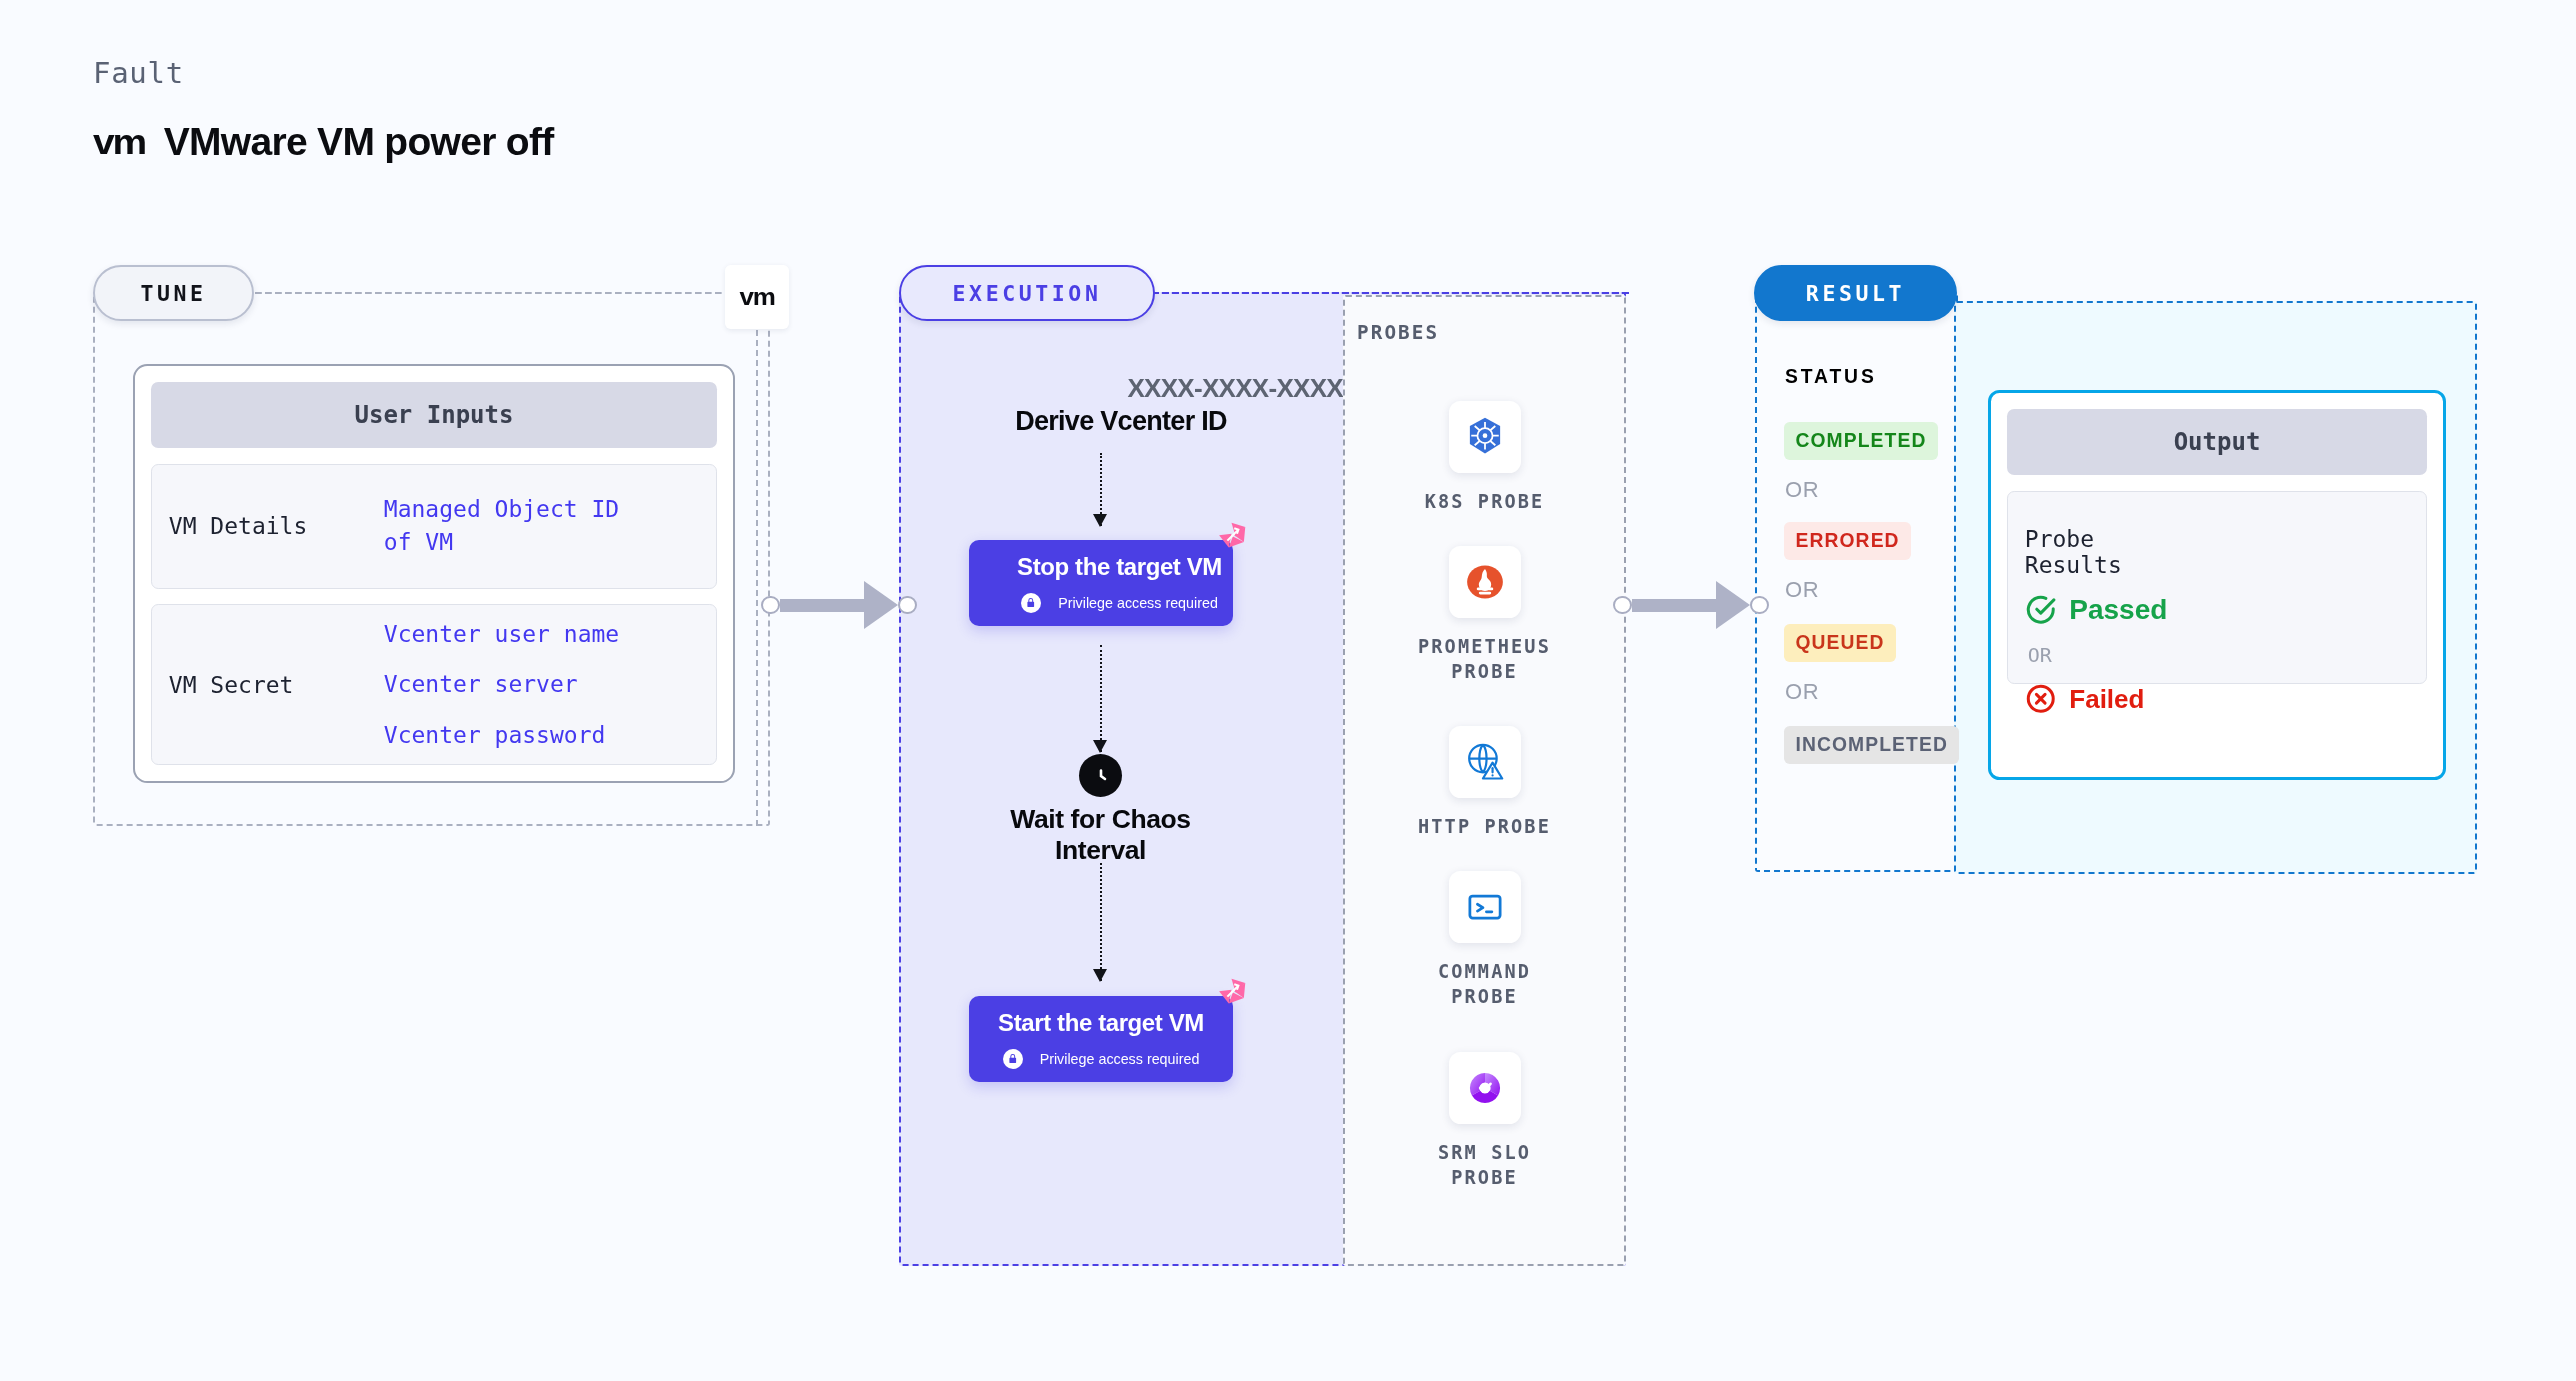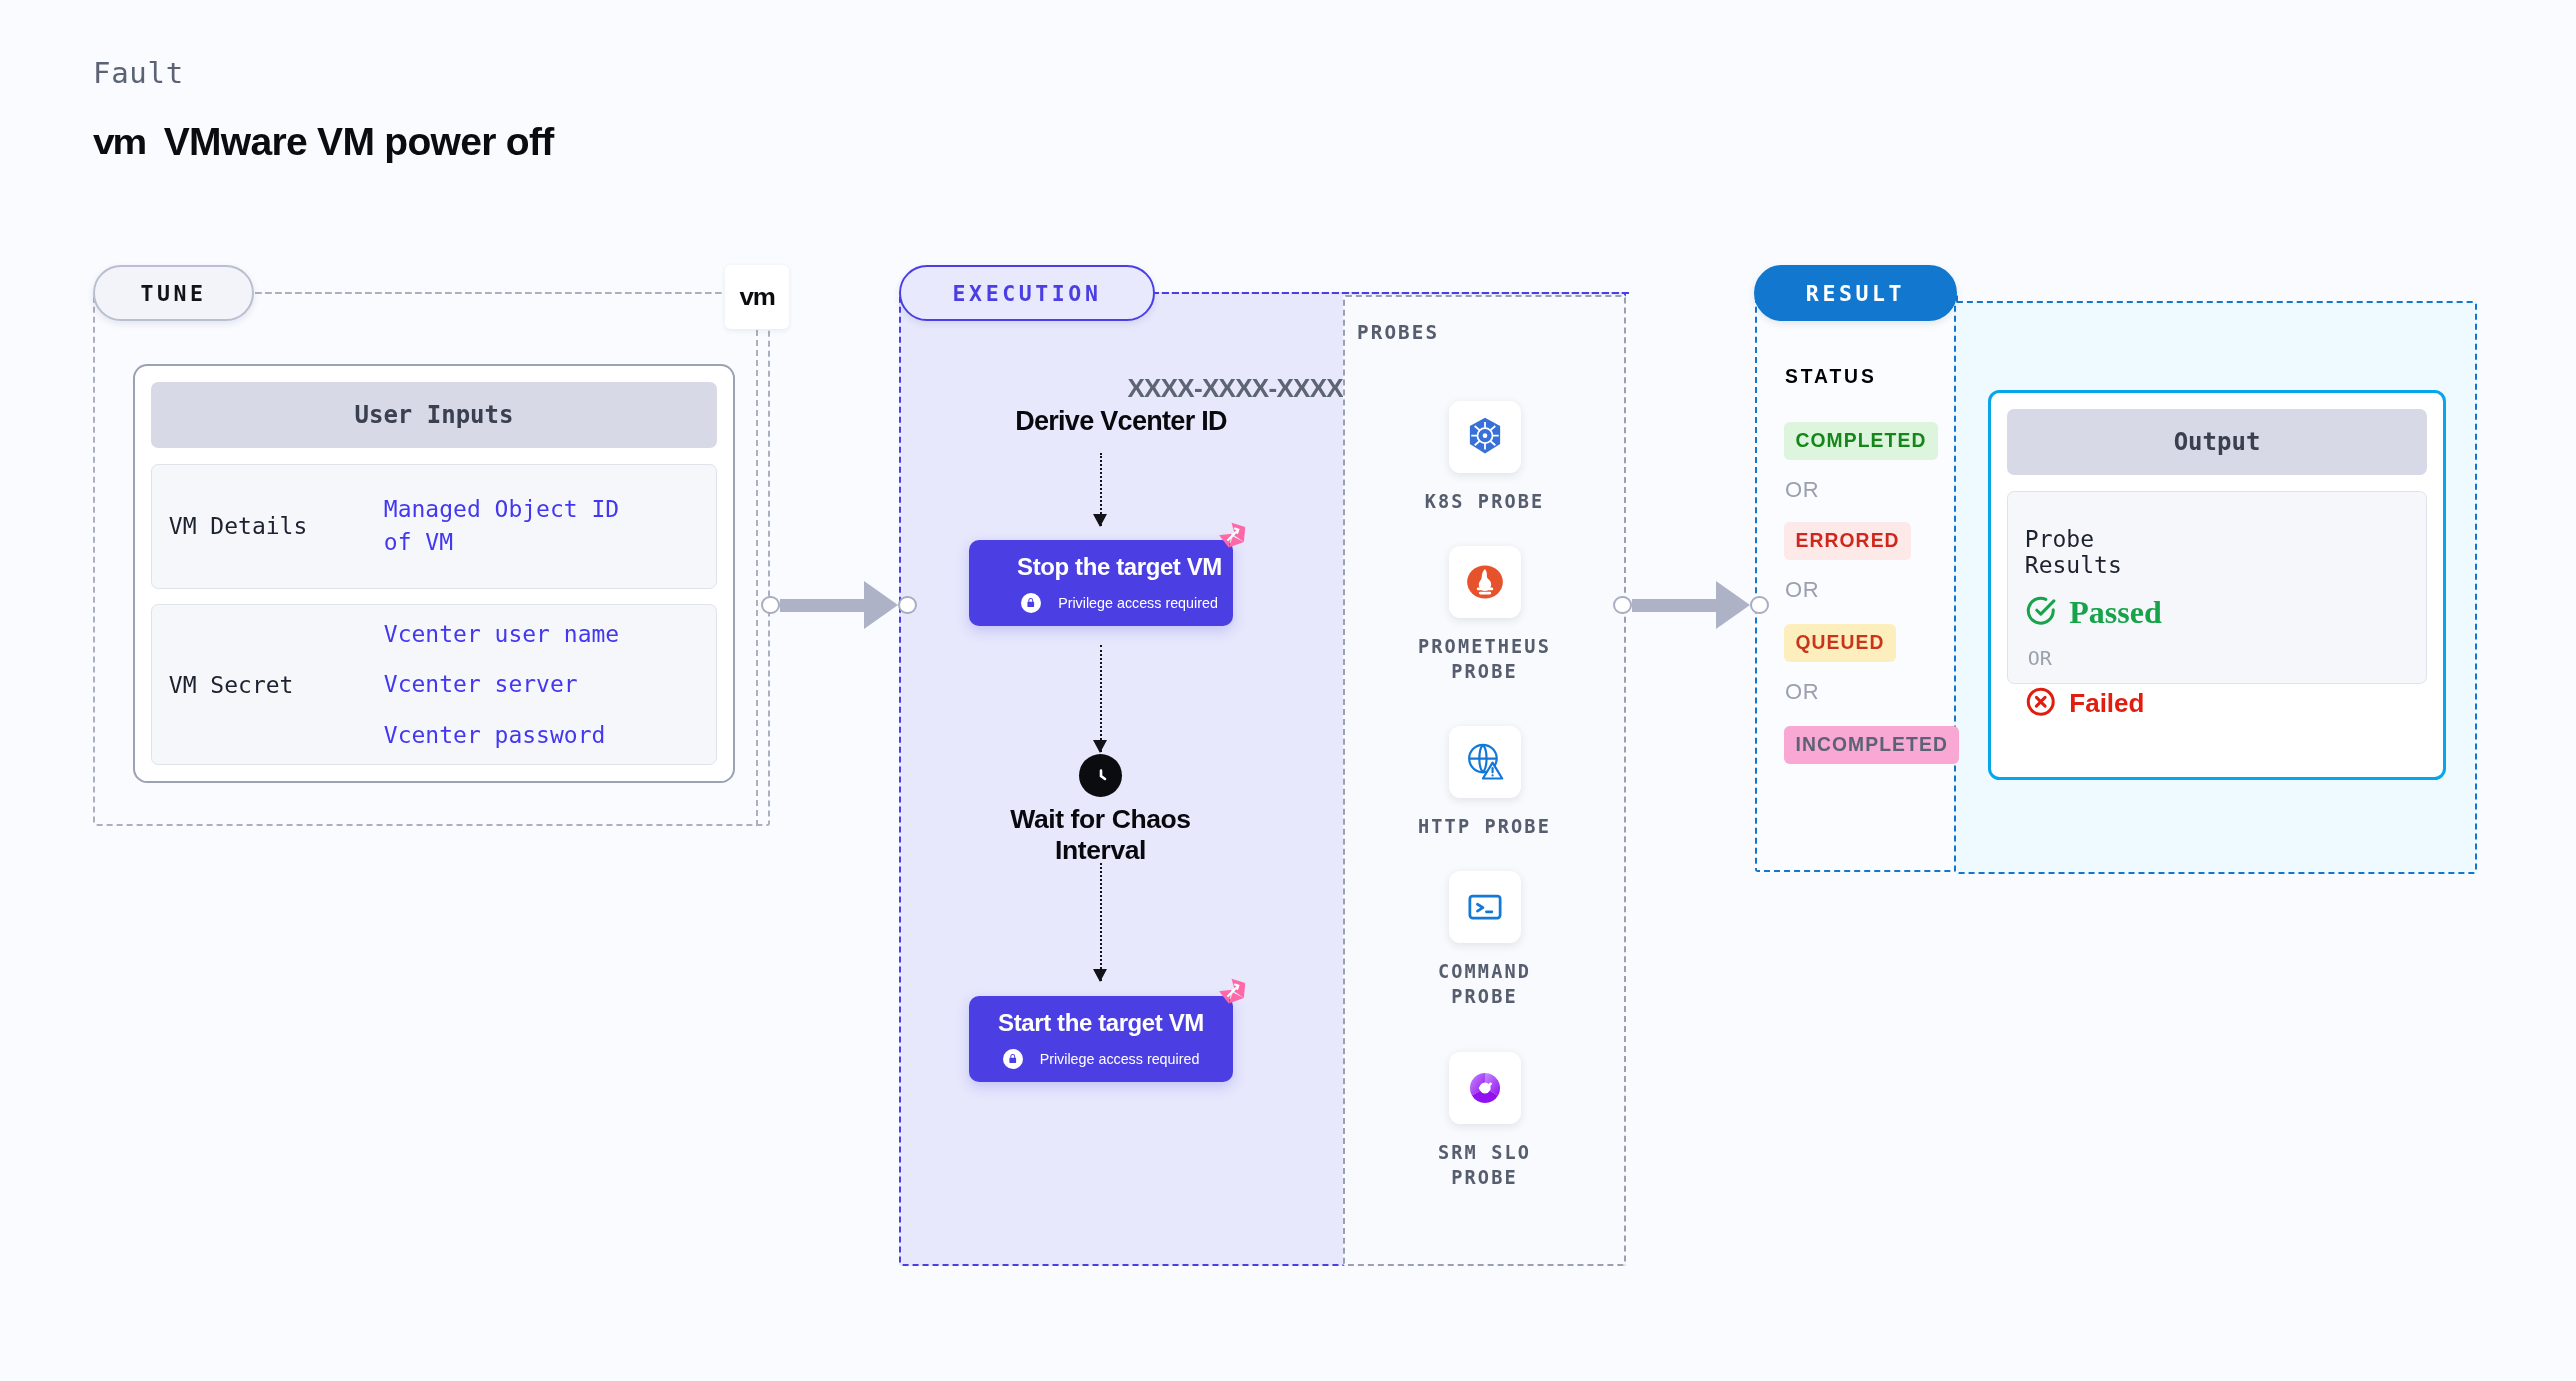--- a/index.html
+++ b/index.html
@@ -252,39 +252,39 @@
     font-size:19.3px; font-weight:700; color:#000000; letter-spacing:2.9px;
   }
   .badge{
     position:absolute; left:1784px;
     border-radius:5.7px; font-size:19.3px; font-weight:700;
     letter-spacing:1.1px; padding:7.9px 11.5px; white-space:nowrap;
   }
   .b-completed{ top:422px; background:#ddf5dc; color:#14861a; }
   .b-errored  { top:522px; background:#fde9e7; color:#d0271d; }
   .b-queued   { top:624px; background:#fdeebd; color:#c9351b; }
-  .b-incomplete{ top:726px; background:#f9a8d4; color:#5b6275; }
+  .b-incomplete{ top:726px; background:#e5e5e5; color:#5b6275; }
   .or-txt{
     position:absolute; left:1785px; font-size:22px; color:#9aa0ae;
     letter-spacing:0.7px;
   }
   .or-1{ top:477px; } .or-2{ top:577px; } .or-3{ top:679px; }
 
   
   .output-card{
     position:absolute; left:1988px; top:390px; width:458px; height:390px;
     background:#ffffff; border:3.6px solid #06a6e8; border-radius:11.5px;
   }
   .output-card .ui-header{ background:#d7d9e6; }
   .out-metrics{ height:77px; }
   .out-probe{ height:193px; align-items:flex-start;flex-direction:column; }
   .out-probe .k{ padding-top:20px; width:166px; }
   .res-line{ display:flex; align-items:center; gap:13px; }
   .res-line svg{ width:31.5px; height:31.5px; flex:none; }
-  .res-pass{ color:#16a34a; font-size:32px; font-weight:700;font-family:Liberation Serif, serif; }
+  .res-pass{ color:#16a34a; font-size:28px; font-weight:700; }
   .res-fail{ color:#e11d0f; font-size:26px; font-weight:700; }
   .res-or{
     font-family:"DejaVu Sans Mono", monospace;
     font-size:20px; color:#9aa0ae; margin:15.8px 0 15.8px 2.9px;
   }
   .out-probe .stack{ padding-top:15.8px; }
 </style>
 </head>
 <body>
 

